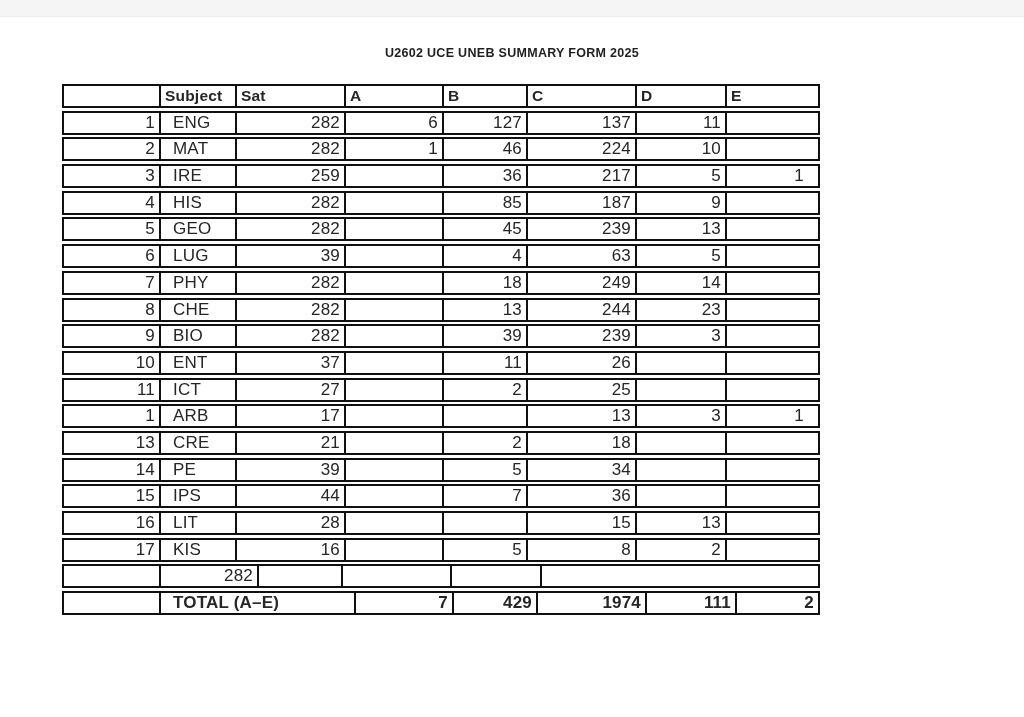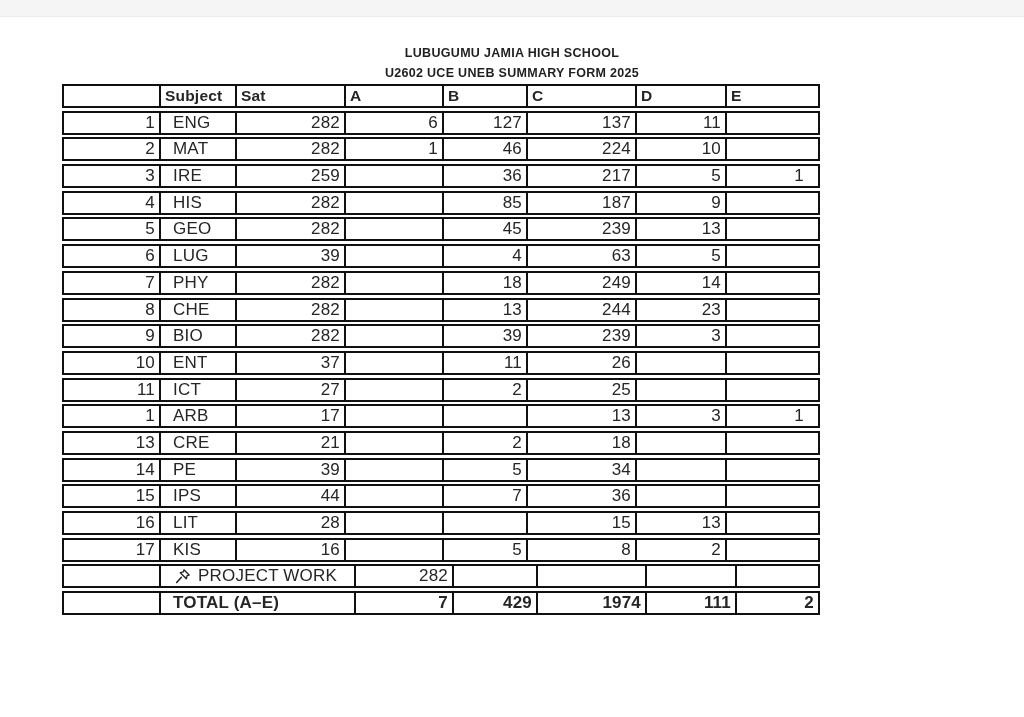--- a/index.html
+++ b/index.html
@@ -62,21 +62,20 @@
   .pin-icon { display: inline-flex; width: 19px; height: 19px; flex: 0 0 auto; }
   .pin-icon svg { width: 19px; height: 19px; }
 </style>
 </head>
 <body>
 
 <div class="page">
   <div class="top-band"></div>
 
   <div class="titles">
-    <div class="title-line">LUBUGUMU JAMIA HIGH SCHOOL</div>
     <div class="title-line">U2602 UCE UNEB SUMMARY FORM 2025</div>
   </div>
 
   <div class="sheet" id="sheet">
       <div class="row">
         <div class="cell c0 head"></div>
         <div class="cell c1 head">Subject</div>
         <div class="cell c2 head">Sat</div>
         <div class="cell c3 head">A</div>
         <div class="cell c4 head">B</div>
@@ -249,29 +248,20 @@
         <div class="cell c1 text">KIS</div>
         <div class="cell c2 num">16</div>
         <div class="cell c3 num"></div>
         <div class="cell c4 num">5</div>
         <div class="cell c5 num">8</div>
         <div class="cell c6 num">2</div>
         <div class="cell c7 num"></div>
       </div>
       <div class="row">
         <div class="cell c0 num"></div>
-        <div class="cell cmerge text project-label">
-          <span class="pin-icon">
-            <svg viewBox="0 0 24 24" fill="none">
-              <path d="M13.8 3.6l6.6 6.6-2.6.7-1 3.9-7.6-7.6 3.9-1z" stroke="#222" stroke-width="1.7" stroke-linejoin="round"></path>
-              <path d="M10.6 13L4.6 19.6" stroke="#222" stroke-width="1.9" stroke-linecap="round"></path>
-            </svg>
-          </span>
-          <span>PROJECT WORK</span>
-        </div>
         <div class="cell c3 num">282</div>
         <div class="cell c4 num"></div>
         <div class="cell c5 num"></div>
         <div class="cell c6 num"></div>
         <div class="cell c7 num"></div>
       </div>
       <div class="row">
         <div class="cell c0 num"></div>
         <div class="cell cmerge text bold">TOTAL (A–E)</div>
         <div class="cell c3 num bold">7</div>

